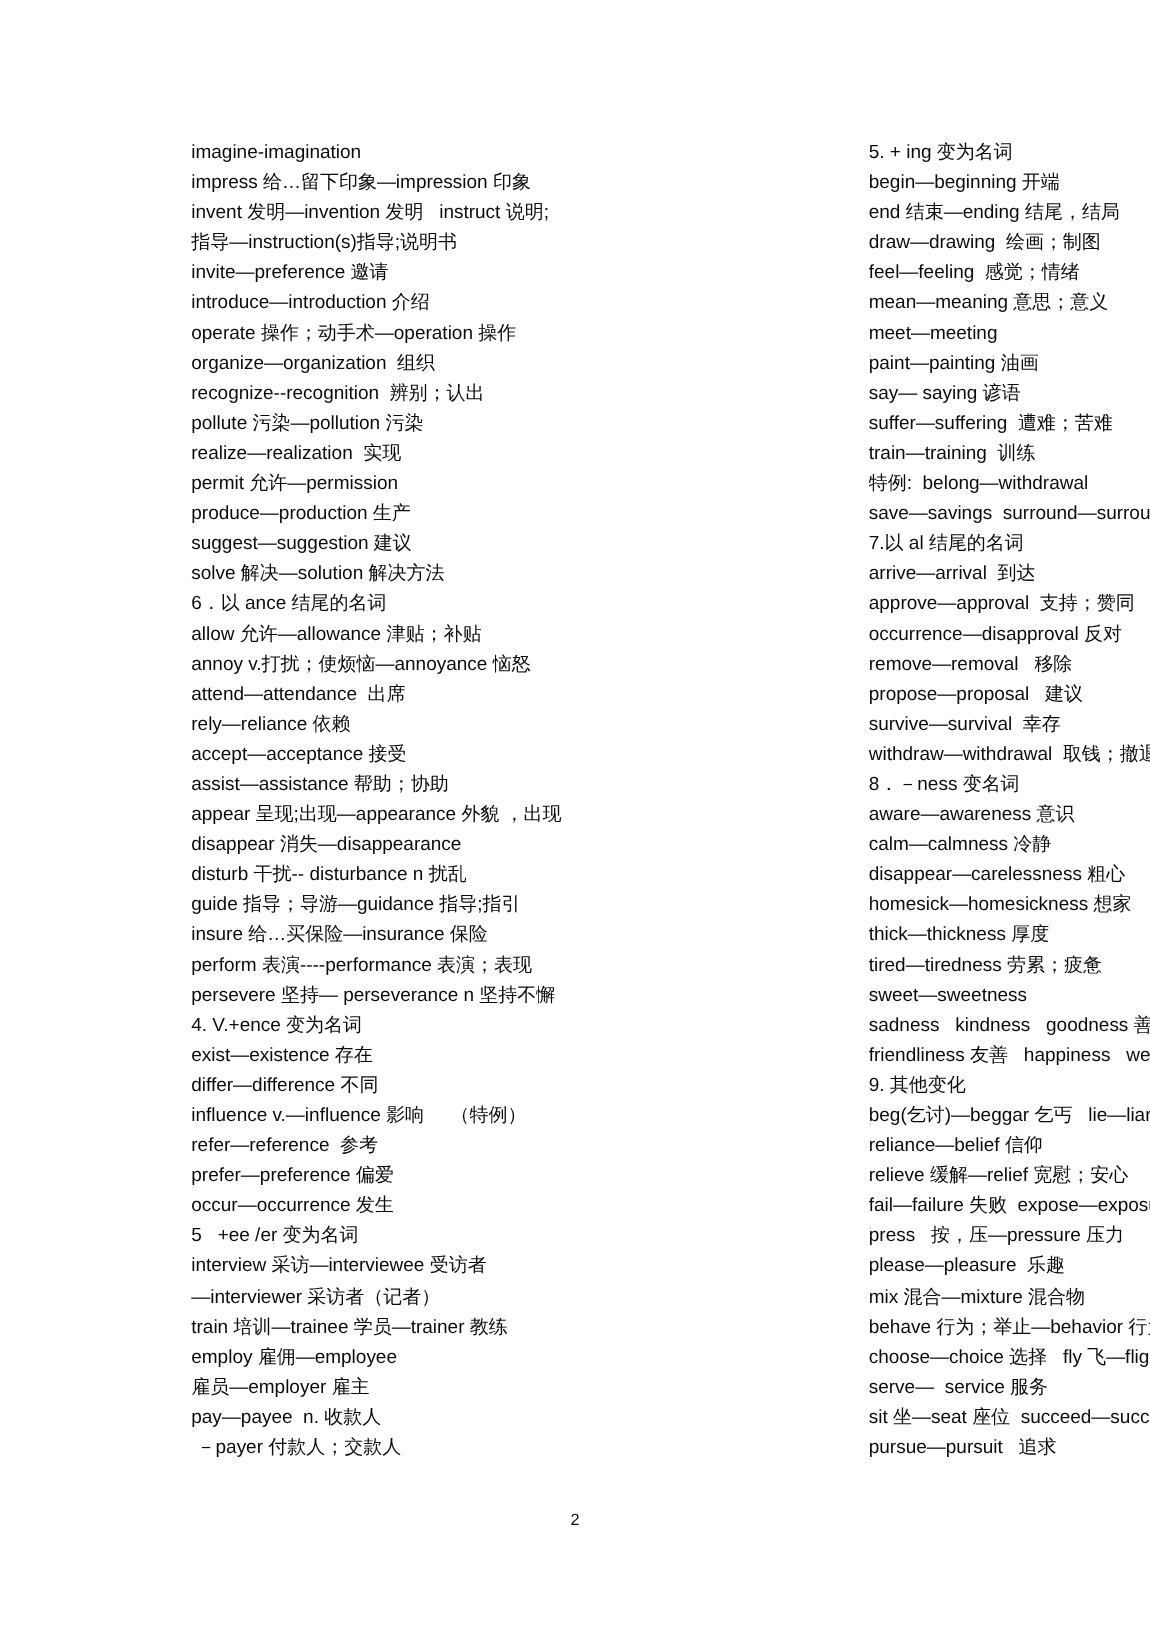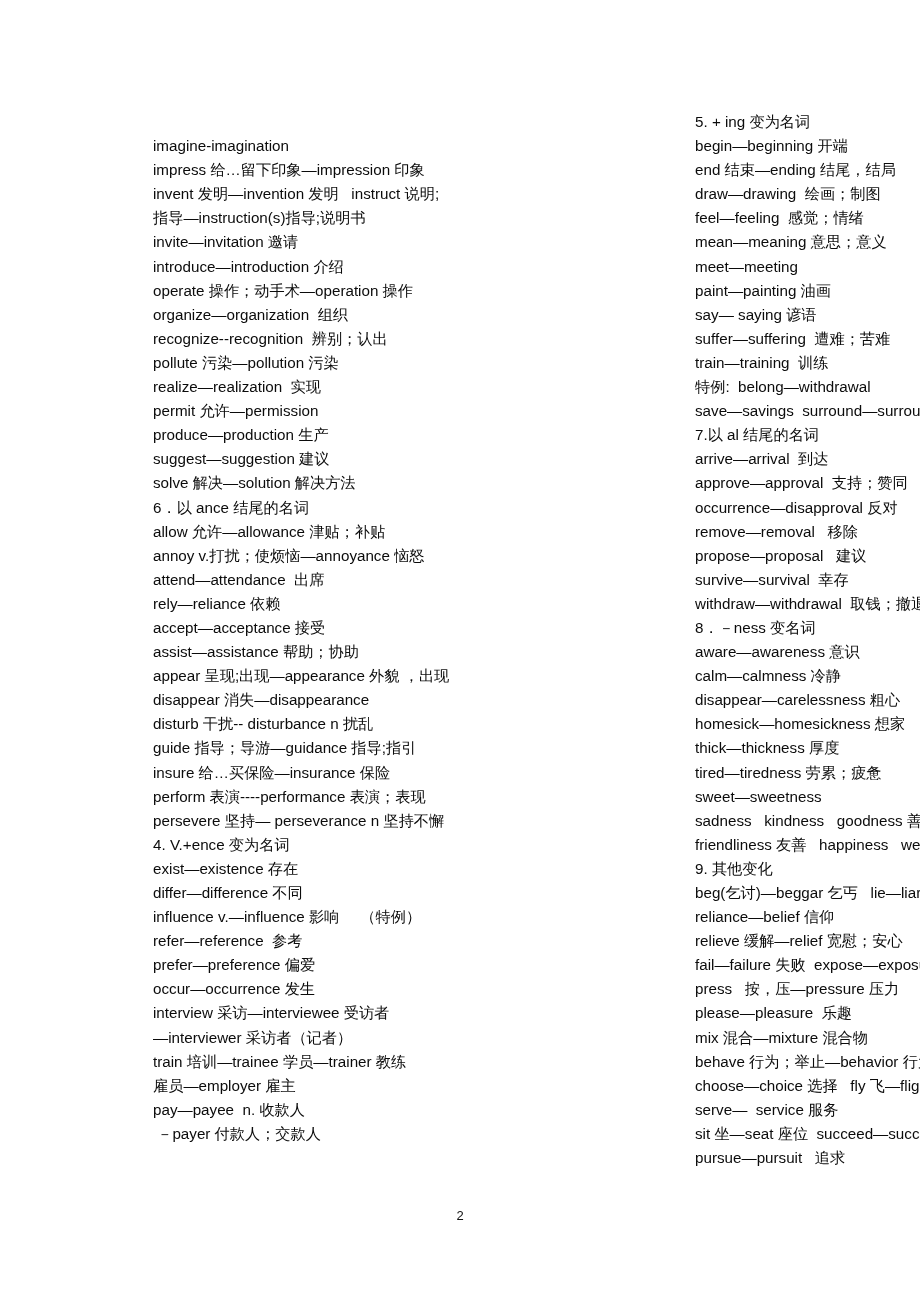--- a/index.html
+++ b/index.html
@@ -64,21 +64,21 @@
 
 <div class="page">
 
   <div class="columns">
 
     <div class="col col-left">
       <div class="line">imagine-imagination</div>
       <div class="line">impress 给…留下印象—impression 印象</div>
       <div class="line">invent 发明—invention 发明   instruct 说明;</div>
       <div class="line">指导—instruction(s)指导;说明书</div>
-      <div class="line">invite—invitation 邀请</div>
+      <div class="line">invite—preference 邀请</div>
       <div class="line">introduce—introduction 介绍</div>
       <div class="line">operate 操作；动手术—operation 操作</div>
       <div class="line">organize—organization  组织</div>
       <div class="line">recognize--recognition  辨别；认出</div>
       <div class="line">pollute 污染—pollution 污染</div>
       <div class="line">realize—realization  实现</div>
       <div class="line">permit 允许—permission</div>
       <div class="line">produce—production 生产</div>
       <div class="line">suggest—suggestion 建议</div>
       <div class="line">solve 解决—solution 解决方法</div>
@@ -96,23 +96,25 @@
       <div class="line">insure 给…买保险—insurance 保险</div>
       <div class="line">perform 表演----performance 表演；表现</div>
       <div class="line">persevere 坚持— perseverance n 坚持不懈</div>
       <div class="line">4. V.+ence 变为名词</div>
       <div class="line">exist—existence 存在</div>
       <div class="line">differ—difference 不同</div>
       <div class="line">influence v.—influence 影响     （特例）</div>
       <div class="line">refer—reference  参考</div>
       <div class="line">prefer—preference 偏爱</div>
       <div class="line">occur—occurrence 发生</div>
+      <div class="line">5   +ee /er 变为名词</div>
       <div class="line">interview 采访—interviewee 受访者</div>
       <div class="line">—interviewer 采访者（记者）</div>
       <div class="line">train 培训—trainee 学员—trainer 教练</div>
+      <div class="line">employ 雇佣—employee</div>
       <div class="line">雇员—employer 雇主</div>
       <div class="line">pay—payee  n. 收款人</div>
       <div class="line"> －payer 付款人；交款人</div>
     </div>
 
     <div class="col col-right">
       <div class="line">5. + ing 变为名词</div>
       <div class="line">begin—beginning 开端</div>
       <div class="line">end 结束—ending 结尾，结局</div>
       <div class="line">draw—drawing  绘画；制图</div>

